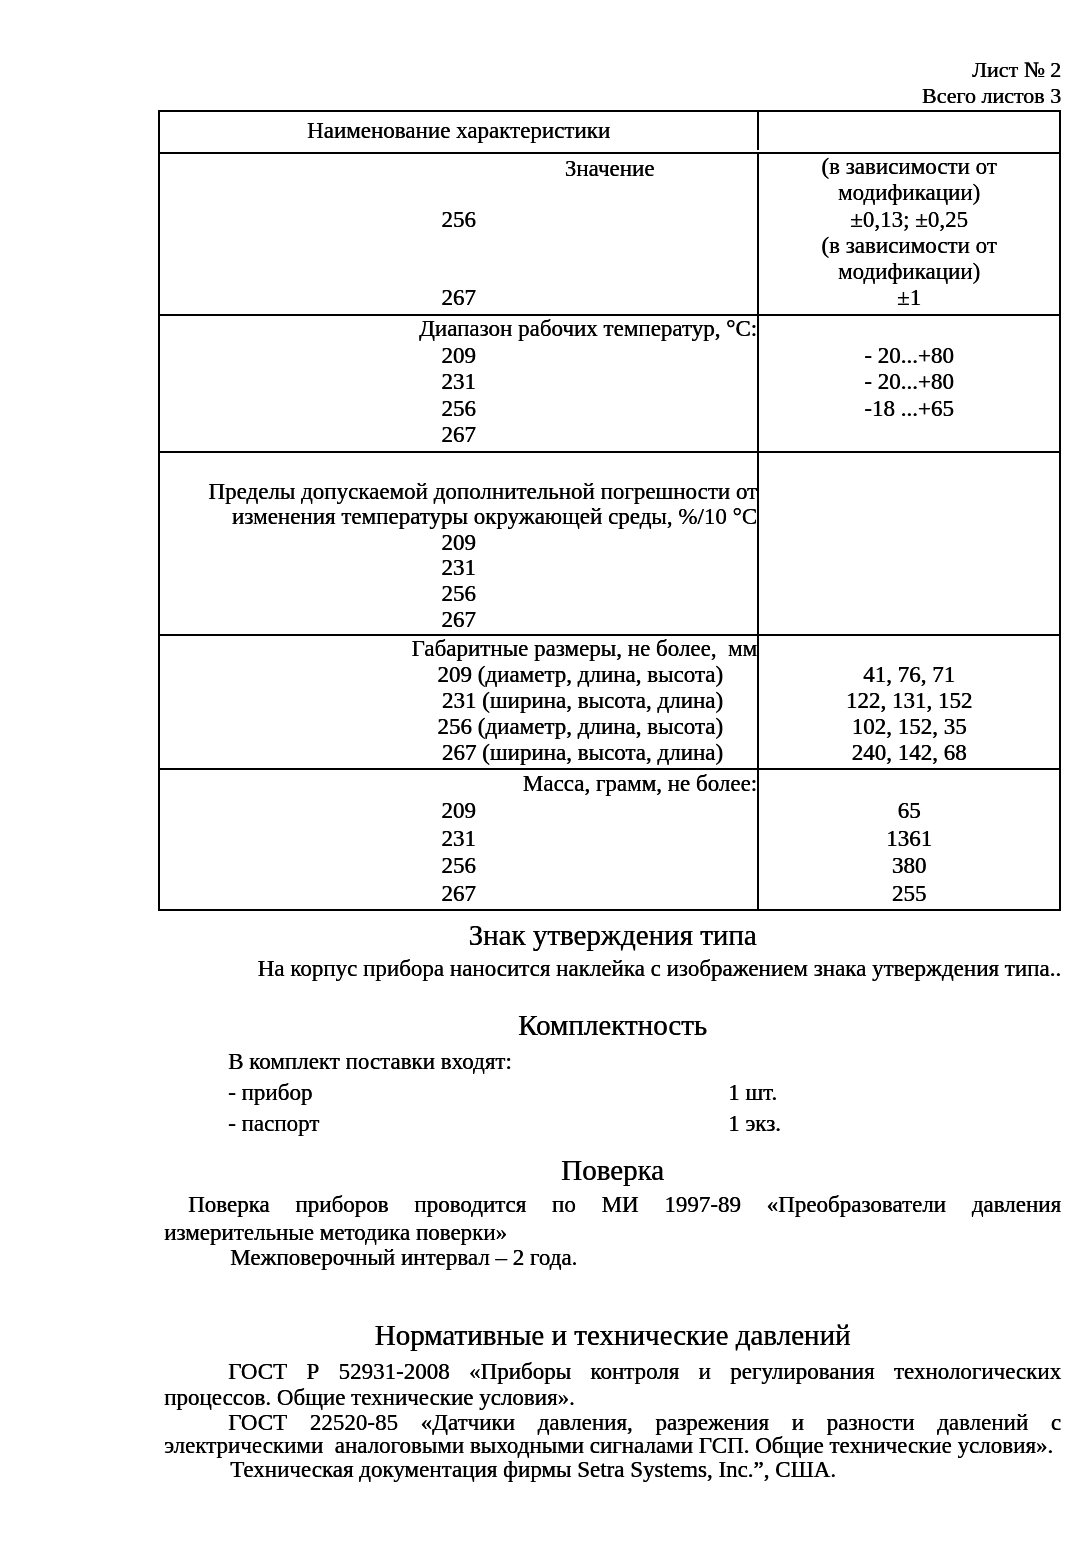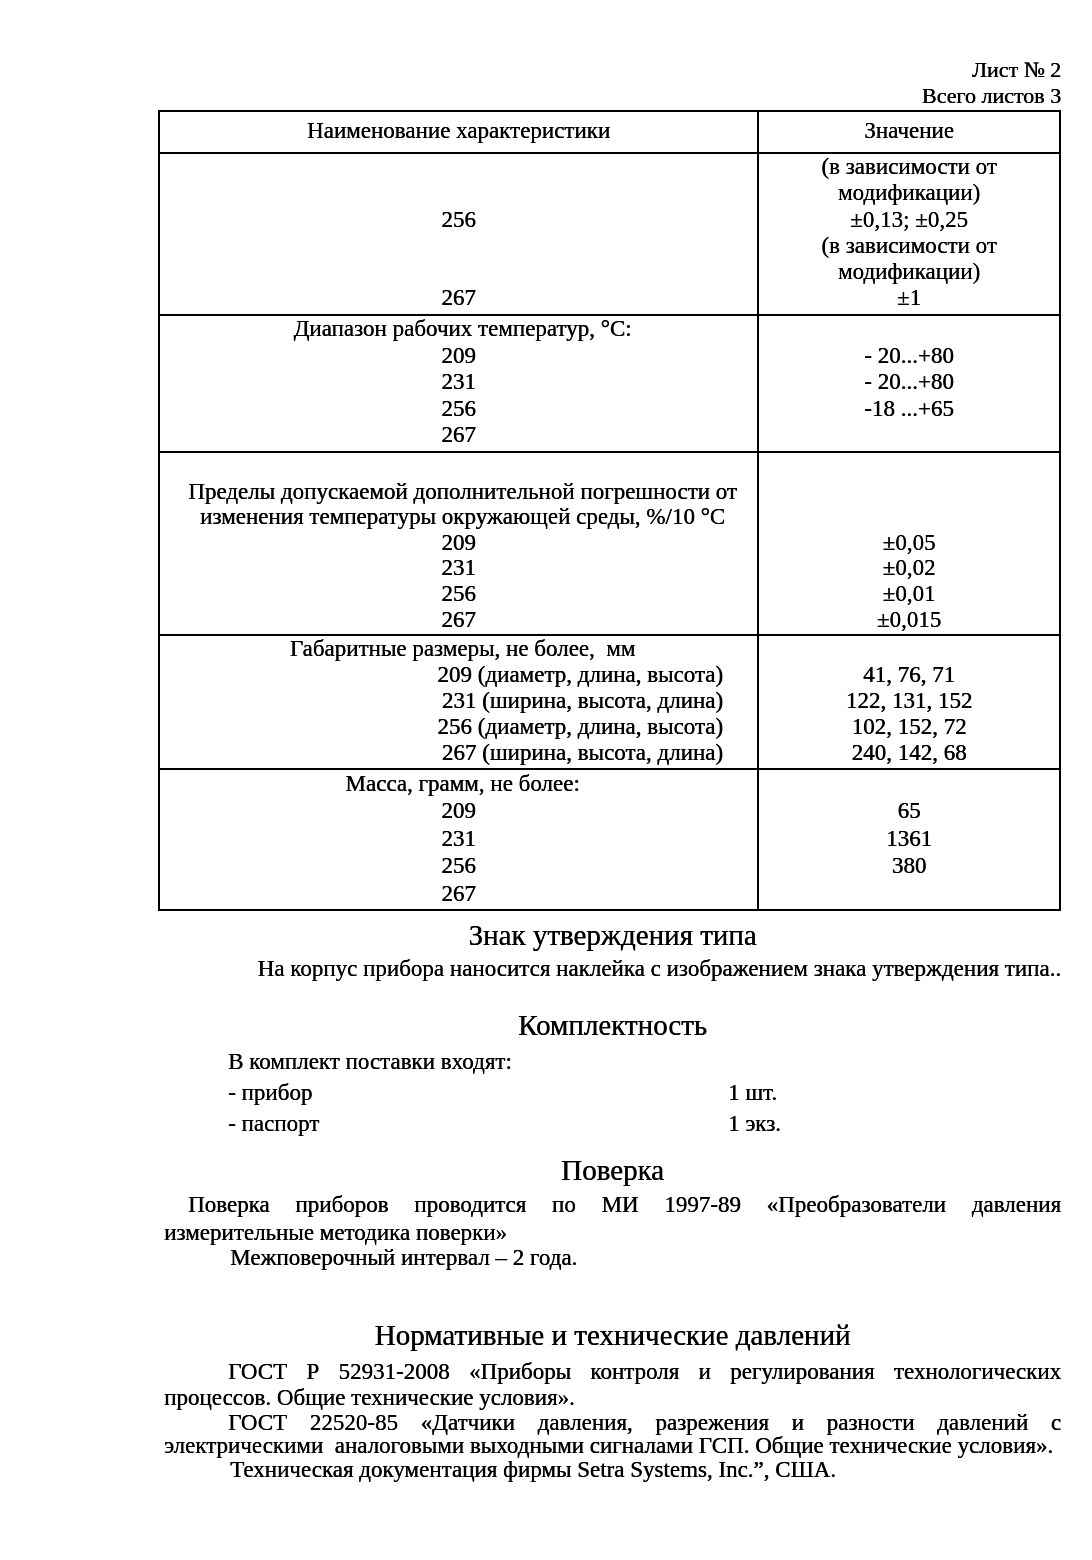--- a/index.html
+++ b/index.html
@@ -14,25 +14,25 @@
         text-shadow:0.4px 0 0 currentColor;margin-left:24px;}
 
   
   .sheetbox{position:absolute;top:57px;right:55px;text-align:right;
             font-size:22px;line-height:26px;}
 
   
   .tbl{position:absolute;left:134px;top:110px;width:903px;
        border:2px solid #000;box-sizing:border-box;font-size:23px;}
   .trow{display:flex;border-top:2px solid #000;}
-  .trow.first{border-top:none;}
+  .trow.first{border-top:none;flex-direction:column;}
   .tcl{width:599px;border-right:2px solid #000;box-sizing:border-box;}
   .tcr{flex:1;}
   .ln{text-align:center;white-space:pre;}
-  .ln.lft{text-align:center;padding-left:8px;}
+  .ln.lft{text-align:right;padding-left:8px;}
   .ln.rgt{text-align:right;padding-right:34px;}
   .thead{height:40px;}
   .thead .hc{line-height:38px;text-align:center;}
   .r1 .ln{height:26.3px;line-height:26.3px;}  .r1{height:160px;}
   .r2 .ln{height:26.6px;line-height:26.6px;}  .r2{height:135px;}
   .r3 .ln{height:25.6px;line-height:25.6px;}  .r3{height:181px;}
   .r4 .ln{height:26.0px;line-height:26.0px;}  .r4{height:132px;}
   .r5 .ln{height:27.4px;line-height:27.4px;}  .r5{height:139px;}
 
   
@@ -103,61 +103,53 @@
     <div class="trow r3">
       <div class="tcl">
         <div class="ln"></div>
         <div class="ln lft">Пределы допускаемой дополнительной погрешности от</div>
         <div class="ln lft">изменения температуры окружающей среды, %/10 °С</div>
         <div class="ln">209</div>
         <div class="ln">231</div>
         <div class="ln">256</div>
         <div class="ln">267</div>
       </div>
-      <div class="tcr">
-        <div class="ln"></div>
-        <div class="ln"></div>
-        <div class="ln"></div>
-        <div class="ln">±0,05</div>
-        <div class="ln">±0,02</div>
-        <div class="ln">±0,01</div>
-        <div class="ln">±0,015</div>
-      </div>
     </div>
 
     <div class="trow r4">
       <div class="tcl">
         <div class="ln lft">Габаритные размеры, не более,  мм</div>
         <div class="ln rgt">209 (диаметр, длина, высота)</div>
         <div class="ln rgt">231 (ширина, высота, длина)</div>
         <div class="ln rgt">256 (диаметр, длина, высота)</div>
         <div class="ln rgt">267 (ширина, высота, длина)</div>
       </div>
       <div class="tcr">
         <div class="ln"></div>
         <div class="ln">41, 76, 71</div>
         <div class="ln">122, 131, 152</div>
-        <div class="ln">102, 152, 72</div>
+        <div class="ln">102, 152, 35</div>
         <div class="ln">240, 142, 68</div>
       </div>
     </div>
 
     <div class="trow r5">
       <div class="tcl">
         <div class="ln lft">Масса, грамм, не более:</div>
         <div class="ln">209</div>
         <div class="ln">231</div>
         <div class="ln">256</div>
         <div class="ln">267</div>
       </div>
       <div class="tcr">
         <div class="ln"></div>
         <div class="ln">65</div>
         <div class="ln">1361</div>
         <div class="ln">380</div>
+        <div class="ln">255</div>
       </div>
     </div>
 
   </div>
 
   <div class="lower">
 
     <div class="abs sec-title" style="top:918px">Знак утверждения типа</div>
     <div class="abs ctr" style="top:955px">На корпус прибора наносится наклейка с изображением знака утверждения типа..</div>
 

